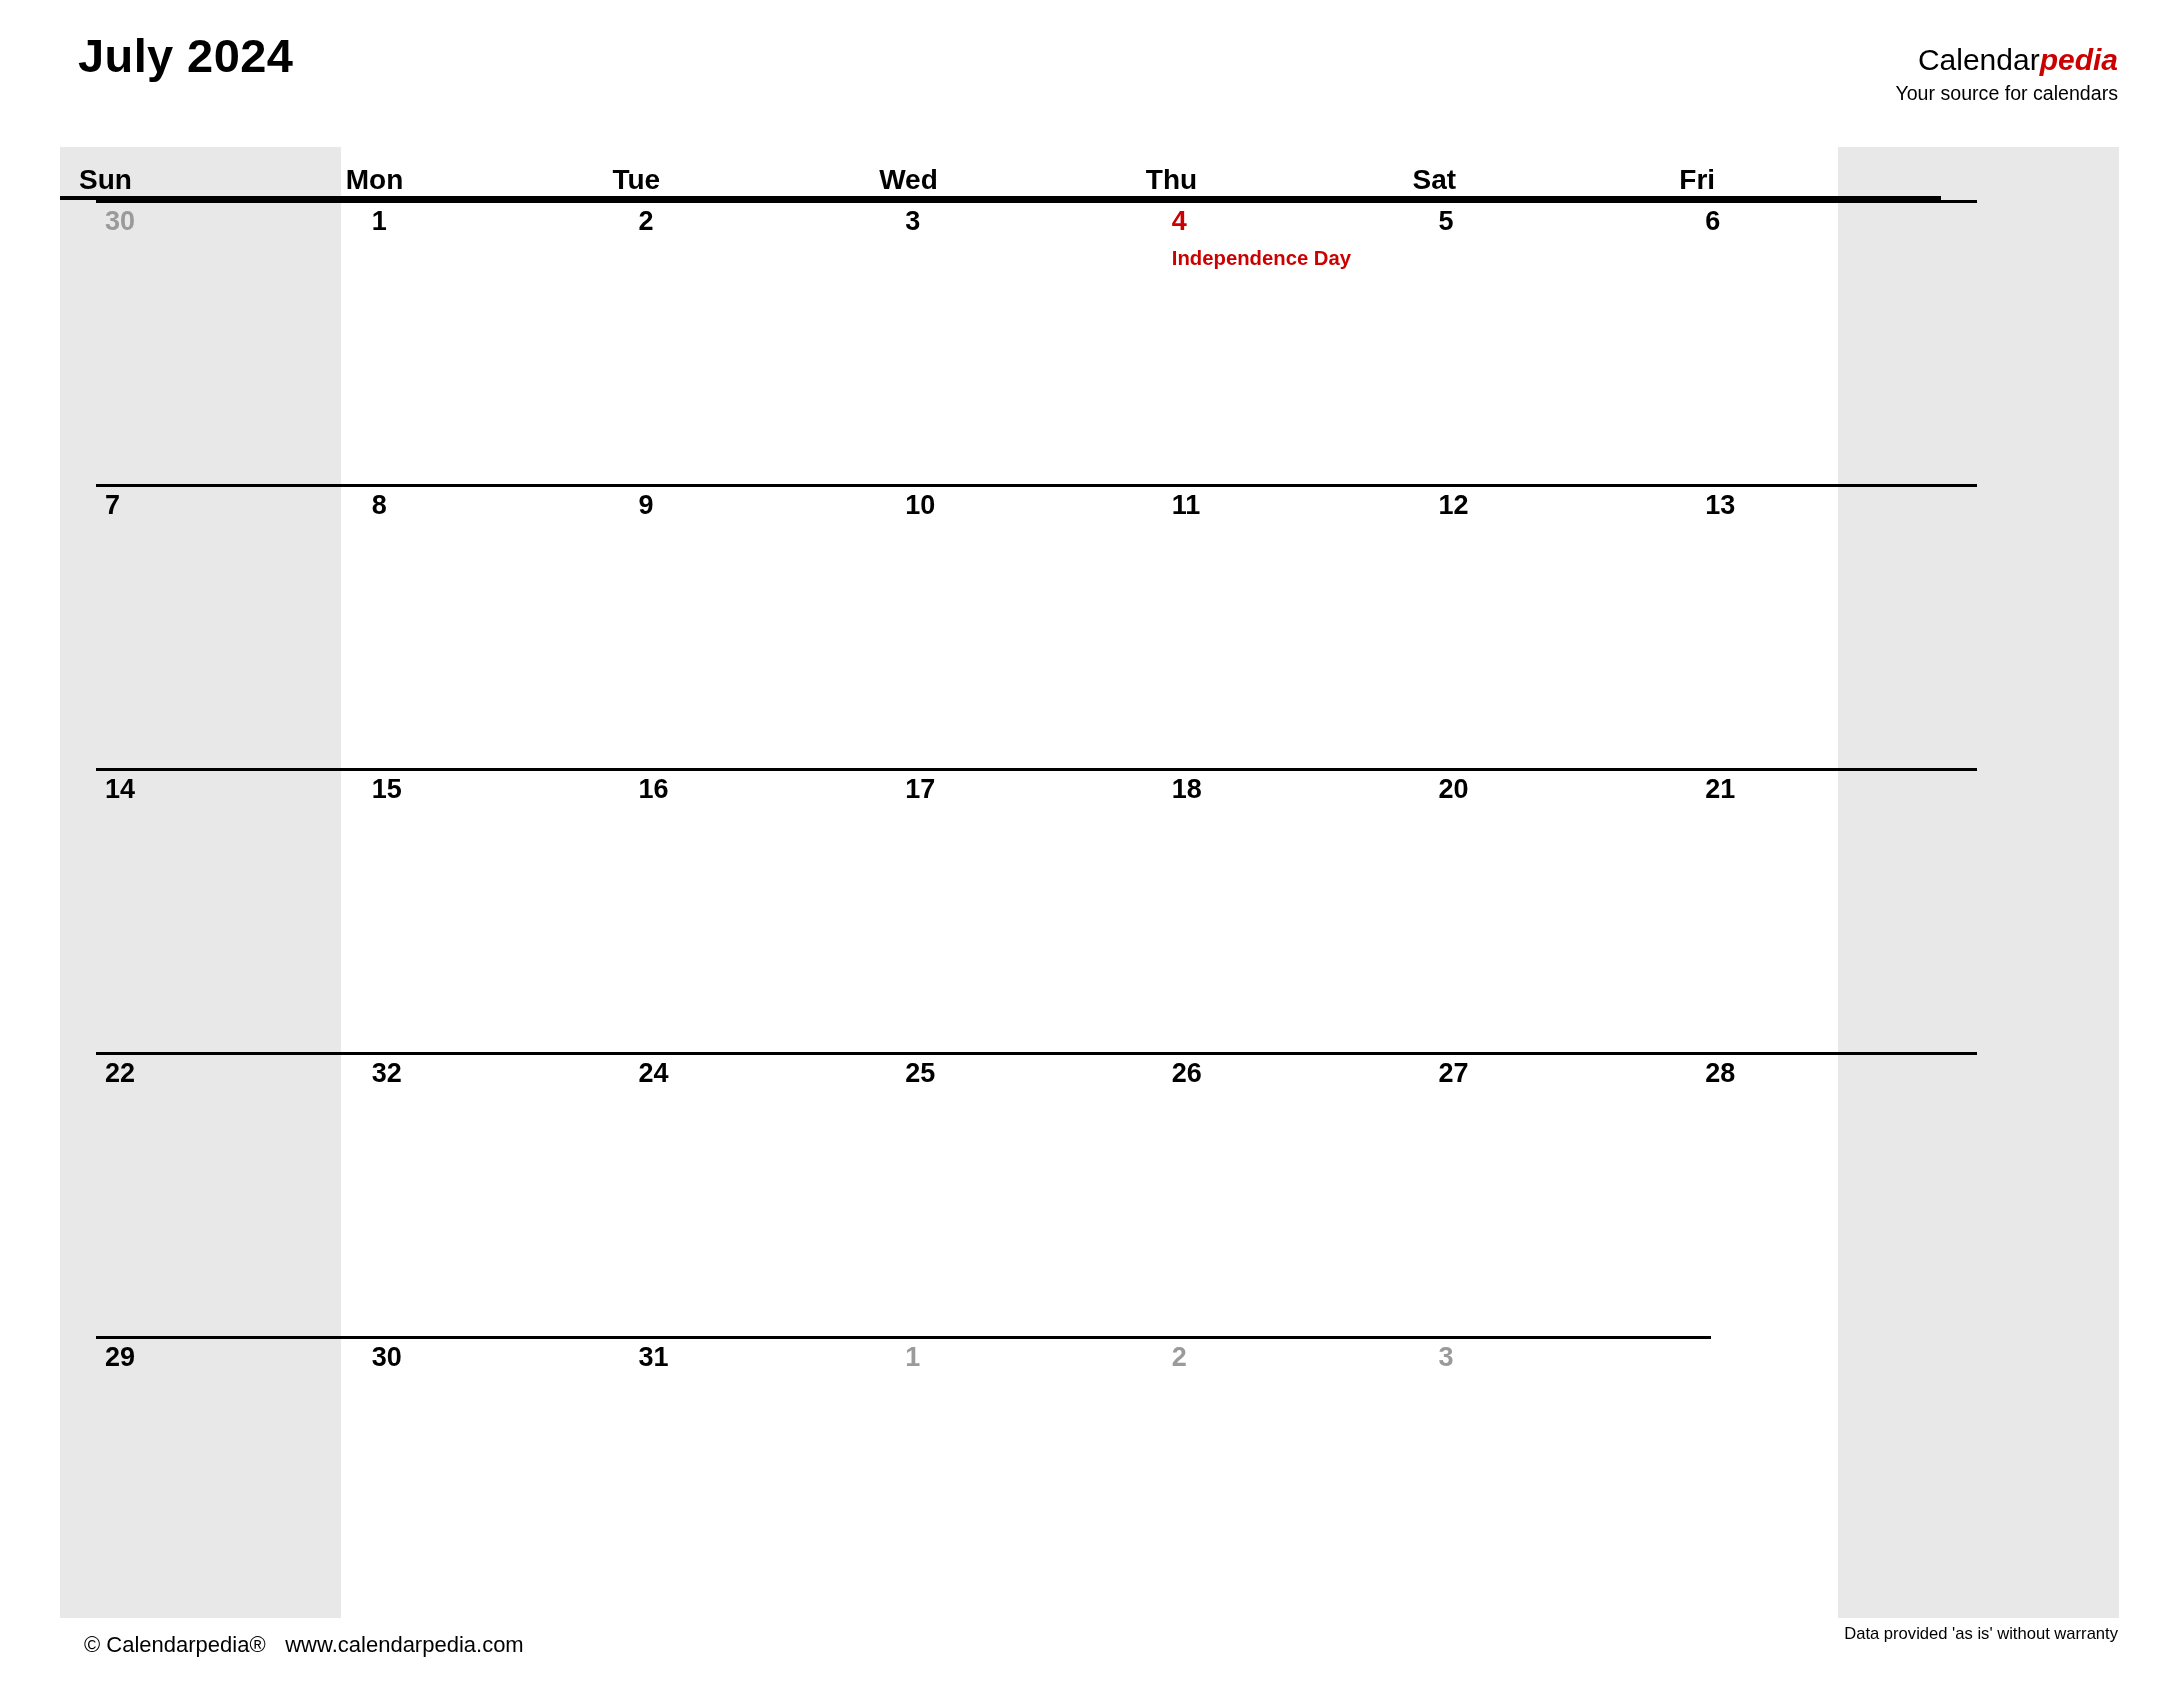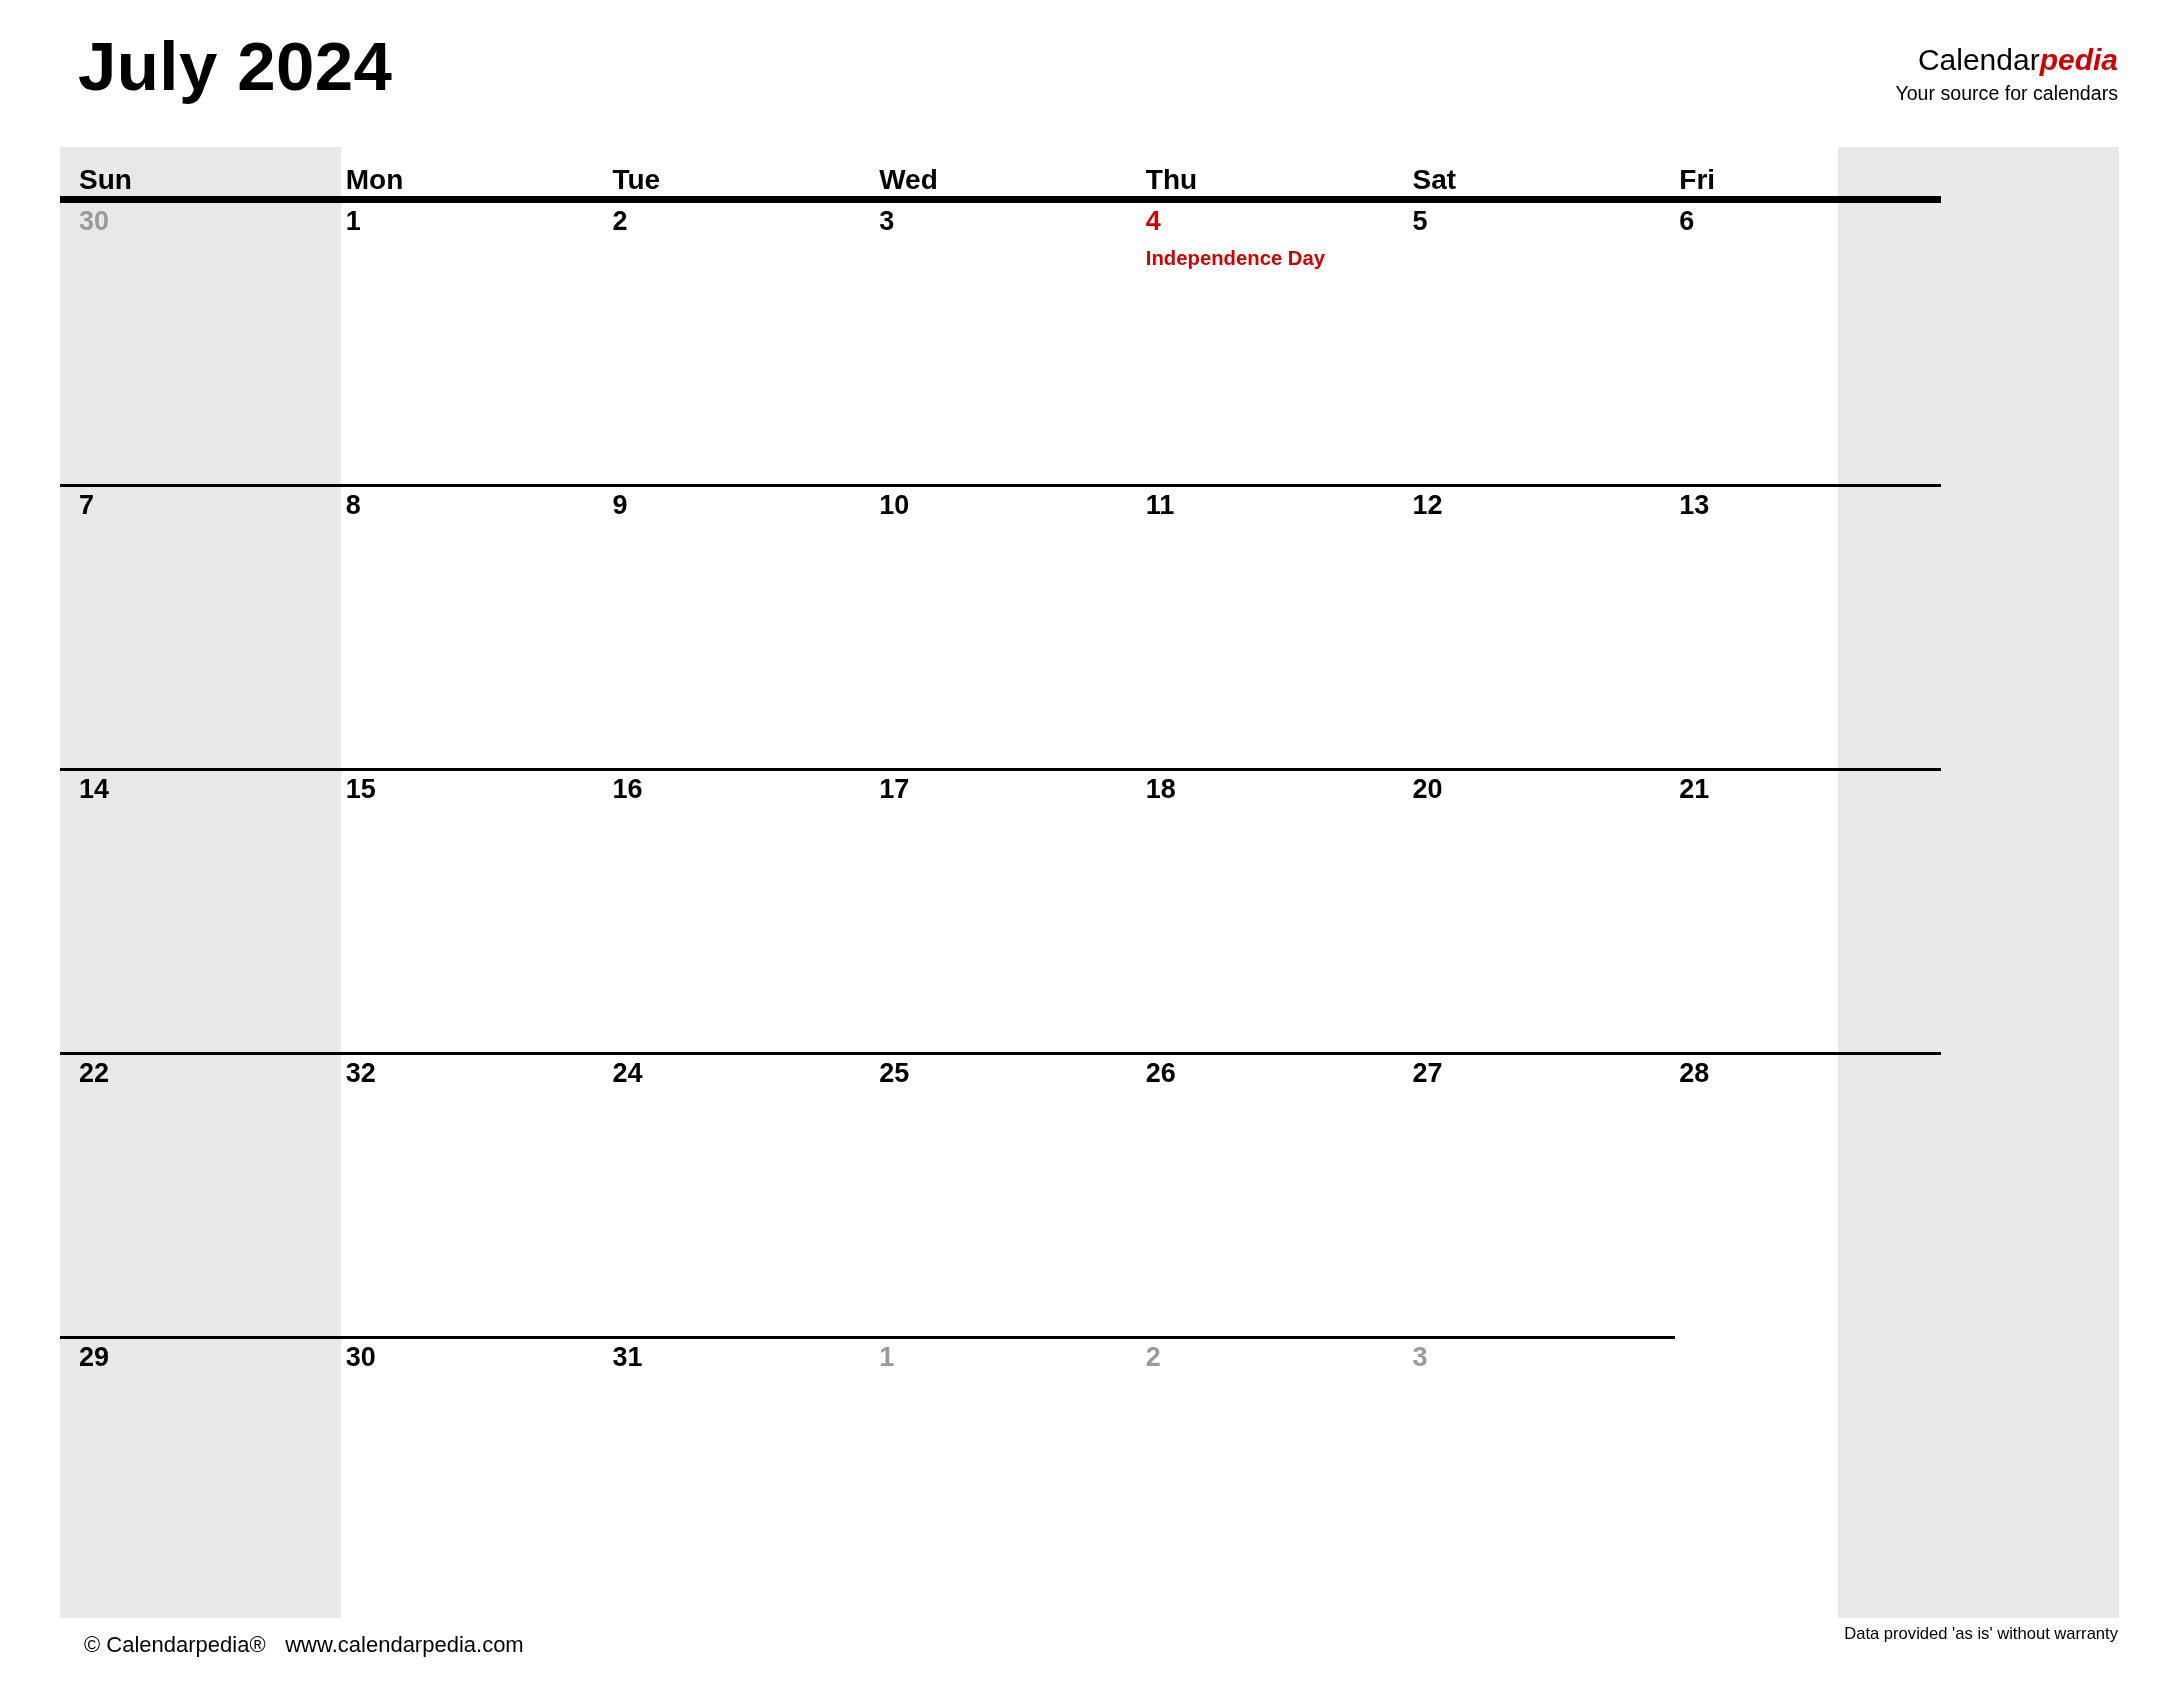--- a/index.html
+++ b/index.html
@@ -27,21 +27,21 @@
   .header {
     position: absolute;
     left: 0; top: 0;
     width: 2183px;
     height: 147px;
   }
   .month-title {
     position: absolute;
     left: 78px;
     top: 32px;
-    font-size: 69px;
+    font-size: 47px;
     font-weight: bold;
     letter-spacing: 0.4px;
     color: #000000;
     line-height: 1;
     white-space: nowrap;
   }
   .brand {
     position: absolute;
     right: 65px;
     top: 45px;
@@ -107,23 +107,24 @@
     left: 0;
     bottom: 0;
     width: 281px;
     height: 3.8px;
     background: #000000;
   }
 
   .cell {
     position: relative;
     z-index: 2;
-    padding-left: 19px;
+    padding-left: 9px;
     padding-top: 7.5px;
     box-sizing: border-box;
+    margin-left: 36px;
   }
   .cell::before {
     content: "";
     position: absolute;
     left: 0;
     top: 0;
     width: 281px;
     height: 3px;
     background: #000000;
   }

